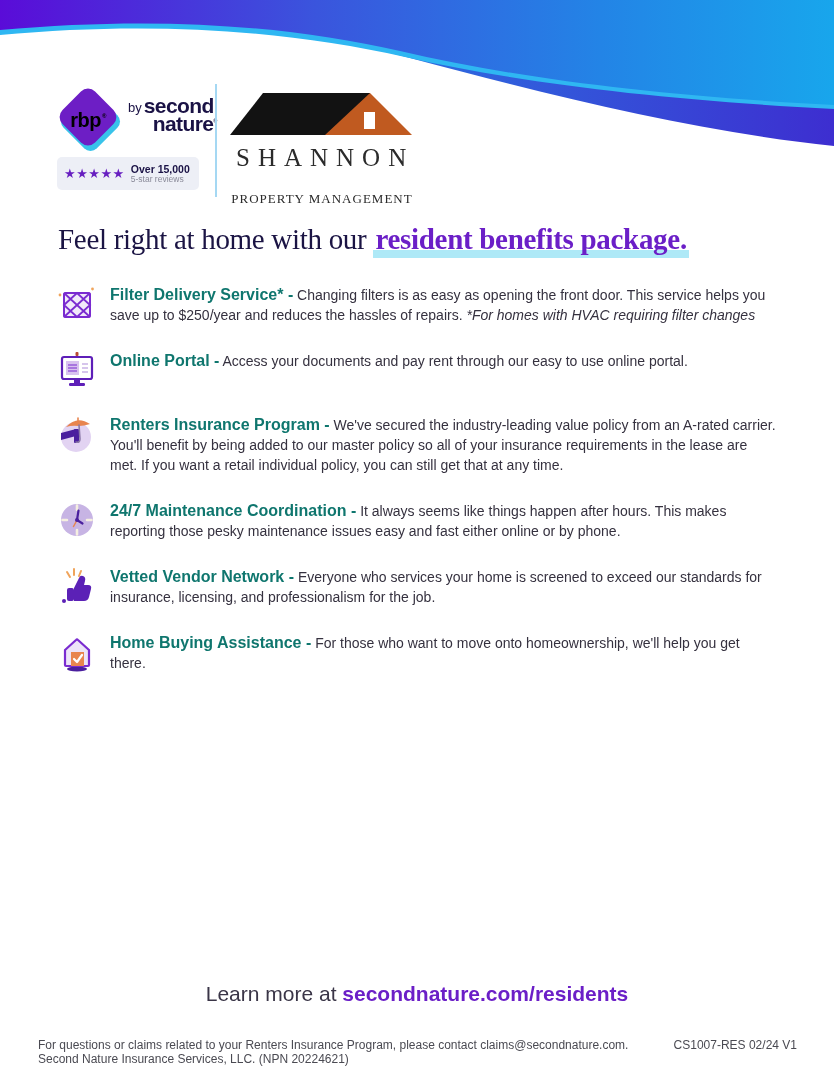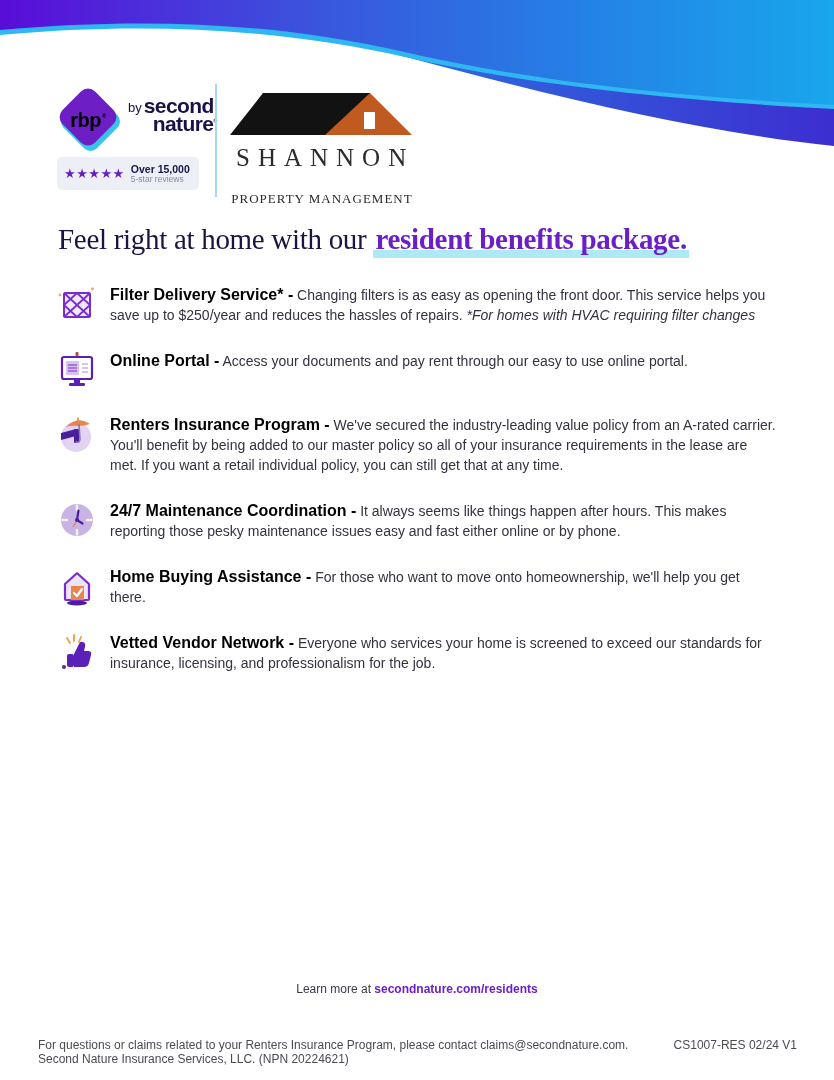--- a/index.html
+++ b/index.html
@@ -40,24 +40,24 @@
     color:#6B1FC7;font-weight:bold;
     background-image:linear-gradient(#AEE9F7,#AEE9F7);
     background-size:100% 8px;background-position:0 100%;background-repeat:no-repeat;
     padding:0 2px 3px 2px;
   }
   
   .benefits{position:absolute;left:57px;top:284px;width:720px;display:flex;flex-direction:column;gap:24px;}
   .benefit{display:flex;align-items:flex-start;}
   .benefit-icon{width:40px;height:40px;flex:none;margin-right:13px;}
   .benefit-text{margin:0;font-size:14px;line-height:1.4;color:#35313F;}
-  .benefit-title{font-weight:bold;font-size:16px;color:#000000;}
+  .benefit-title{font-weight:bold;font-size:16px;color:#0f766e;}
   .benefit-footnote{font-style:italic;}
   
-  .cta{position:absolute;top:982px;left:0;width:100%;text-align:center;font-size:12px;color:#3A3547;}
+  .cta{position:absolute;top:982px;left:0;width:100%;text-align:center;font-size:21px;color:#3A3547;}
   .cta-link{font-weight:bold;color:#6B1FC7;text-decoration:none;}
   
   .footer{position:absolute;top:1038px;left:38px;width:759px;display:flex;justify-content:space-between;
     font-size:12px;color:#4A4A52;}
   .footer-code{margin-left:20px;white-space:nowrap;}
 </style>
 </head>
 <body>
 
 <div class="page">
@@ -178,46 +178,46 @@
       </svg>
       <p class="benefit-text">
         <span class="benefit-title">24/7 Maintenance Coordination -</span>
         <span>It always seems like things happen after hours. This makes reporting those pesky maintenance issues easy and fast either online or by phone.</span>
         <em class="benefit-footnote"></em>
       </p>
     </div>
 
     <div class="benefit">
       <svg class="benefit-icon" viewBox="0 0 40 40">
+        <path d="M10,6 L13,11 M17,3 L17,9 M24,5 L22,10" stroke="#F0A45B" stroke-width="2" stroke-linecap="round"></path>
+        <circle cx="7" cy="35" r="2" fill="#5B21B6"></circle>
+        <rect x="10" y="22" width="7" height="13" rx="2" fill="#5B21B6"></rect>
+        <path d="M17,35 L17,22 L22,12 Q23,9 26,10 Q29,11 28,15 L27,19 L31,19 Q35,19 34,23 L32,31 Q31,35 27,35 Z" fill="#5B21B6"></path>
+      </svg>
+      <p class="benefit-text">
+        <span class="benefit-title">Vetted Vendor Network -</span>
+        <span>Everyone who services your home is screened to exceed our standards for insurance, licensing, and professionalism for the job.</span>
+        <em class="benefit-footnote"></em>
+      </p>
+    </div>
+
+    <div class="benefit">
+      <svg class="benefit-icon" viewBox="0 0 40 40">
         <ellipse cx="20" cy="37" rx="10" ry="2.6" fill="#4A1F9E"></ellipse>
         <path d="M8,18 L19,8 Q20,7 21,8 L32,18 V33 Q32,34 31,34 H9 Q8,34 8,33 Z" fill="#EDE4F8" stroke="#7A2BD0" stroke-width="2.2" stroke-linejoin="round"></path>
         <rect x="14" y="20" width="13" height="14" fill="#E8854F"></rect>
         <polyline points="17,27 20,30 25,23" fill="none" stroke="#ffffff" stroke-width="2.2" stroke-linecap="round" stroke-linejoin="round"></polyline>
       </svg>
       <p class="benefit-text">
         <span class="benefit-title">Home Buying Assistance -</span>
         <span>For those who want to move onto homeownership, we'll help you get there.</span>
         <em class="benefit-footnote"></em>
       </p>
     </div>
 
-    <div class="benefit">
-      <svg class="benefit-icon" viewBox="0 0 40 40">
-        <path d="M10,6 L13,11 M17,3 L17,9 M24,5 L22,10" stroke="#F0A45B" stroke-width="2" stroke-linecap="round"></path>
-        <circle cx="7" cy="35" r="2" fill="#5B21B6"></circle>
-        <rect x="10" y="22" width="7" height="13" rx="2" fill="#5B21B6"></rect>
-        <path d="M17,35 L17,22 L22,12 Q23,9 26,10 Q29,11 28,15 L27,19 L31,19 Q35,19 34,23 L32,31 Q31,35 27,35 Z" fill="#5B21B6"></path>
-      </svg>
-      <p class="benefit-text">
-        <span class="benefit-title">Vetted Vendor Network -</span>
-        <span>Everyone who services your home is screened to exceed our standards for insurance, licensing, and professionalism for the job.</span>
-        <em class="benefit-footnote"></em>
-      </p>
-    </div>
-
   </div>
 
   <div class="cta">
     <span>Learn more at</span>
     <a class="cta-link" href="#">secondnature.com/residents</a>
   </div>
 
   <div class="footer">
     <span class="footer-disclaimer">For questions or claims related to your Renters Insurance Program, please contact claims@secondnature.com. Second Nature Insurance Services, LLC. (NPN 20224621)</span>
     <span class="footer-code">CS1007-RES 02/24 V1</span>

